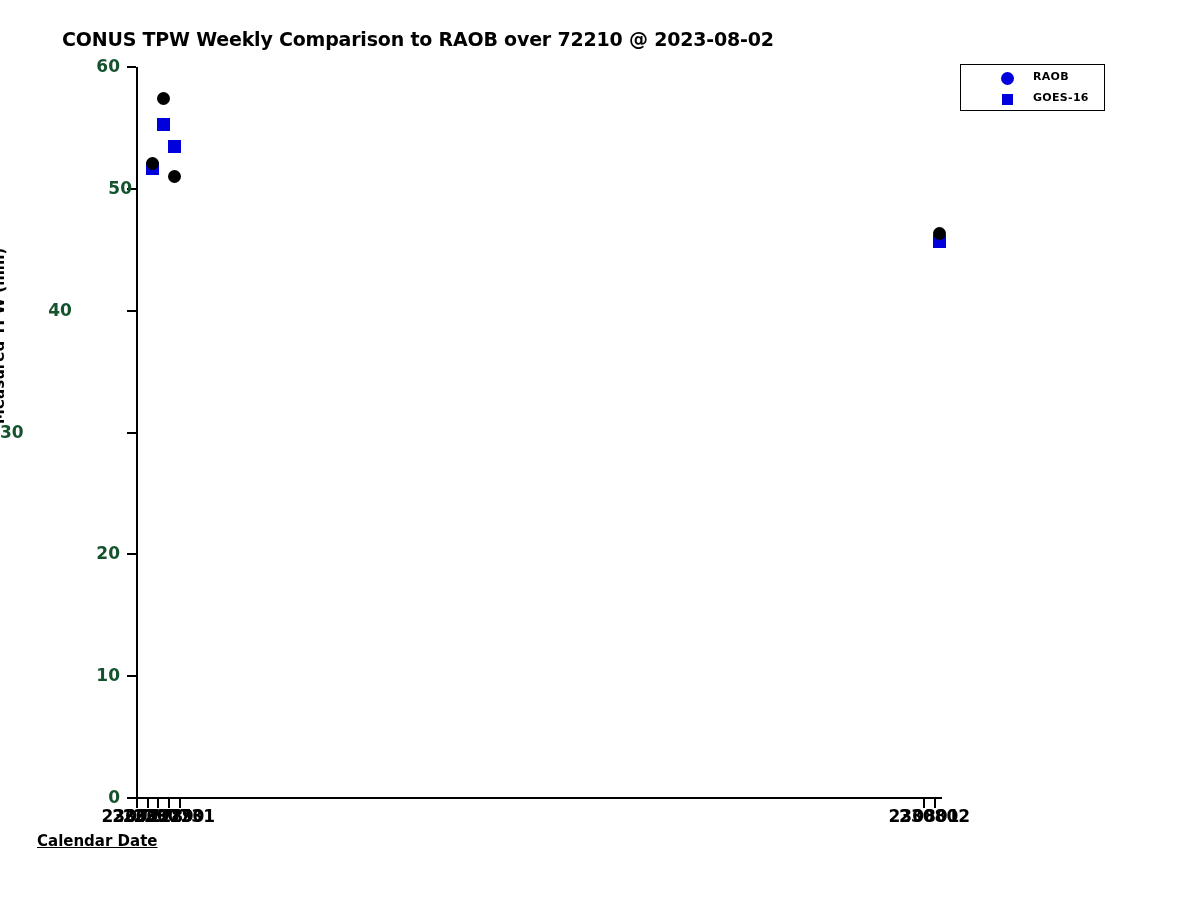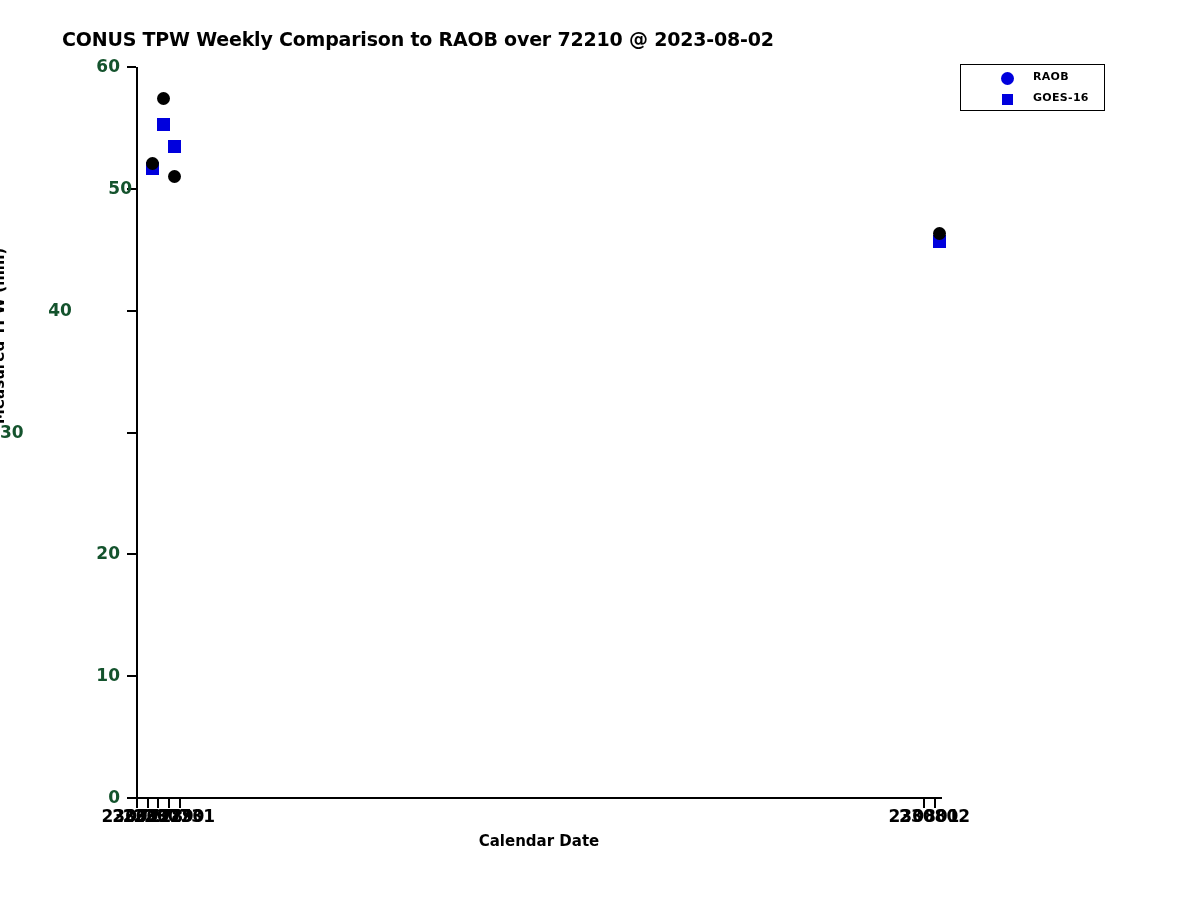--- a/index.html
+++ b/index.html
@@ -106,24 +106,25 @@
     font-weight: bold;
     color: #000000;
     transform-origin: 0 0;
     white-space: nowrap;
   }
   #xlabel {
     position: absolute;
     top: 832px;
     left: 0;
     width: 1080px;
-    text-align: center;
+    text-align: left;
     font-size: 15px;
     font-weight: bold;
     color: #000000;
+    text-decoration: underline;
   }
 
   
   .marker {
     position: absolute;
   }
   .marker-circle {
     border-radius: 50%;
   }
 

